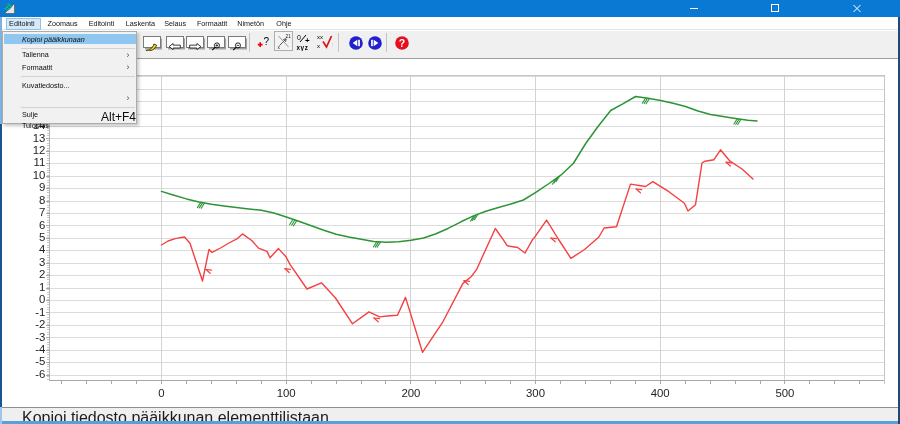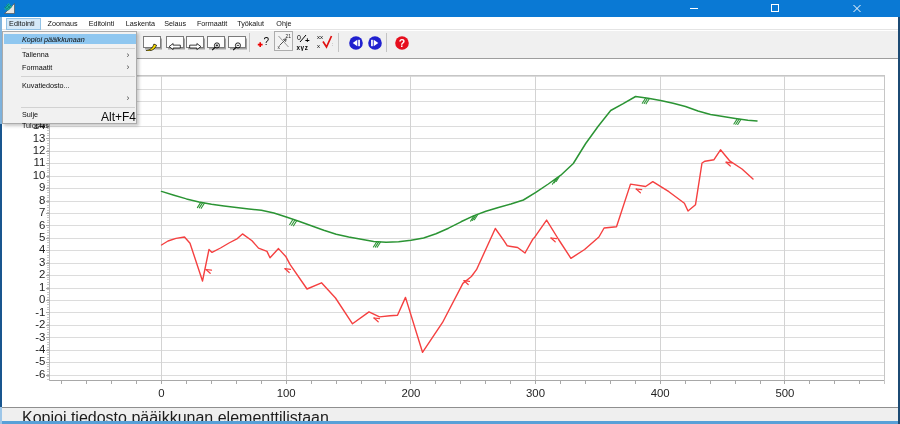--- a/index.html
+++ b/index.html
@@ -344,21 +344,21 @@
   </div>
 
   <div id="menubar">
     <div id="mihl"></div>
     <span class="mi" style="left:7.1px;">Editointi</span>
 <span class="mi" style="left:45.6px;">Zoomaus</span>
 <span class="mi" style="left:86.7px;">Editointi</span>
 <span class="mi" style="left:123.8px;">Laskenta</span>
 <span class="mi" style="left:162.2px;">Selaus</span>
 <span class="mi" style="left:194.9px;">Formaatit</span>
-<span class="mi" style="left:235.2px;">Työkalut</span>
+<span class="mi" style="left:235.2px;">Nimetön</span>
 <span class="mi" style="left:274.3px;">Ohje</span>
   </div>
 
   <div id="toolbar">
     <div class="tbtn" style="left:141px;">
       <svg width="16" height="9.5" viewBox="0 0 16 10">
         <path d="M2,8.8 C5.5,8.6 8.5,7 10,2.2 L12.8,3.4 C11.2,7.8 7,9.6 2.5,9.8 Z" fill="#ffe100" stroke="#000" stroke-width="0.8"></path>
       </svg></div>
     <div class="tbtn" style="left:163.6px;">
       <svg width="16" height="9.5" viewBox="0 0 16 10">

